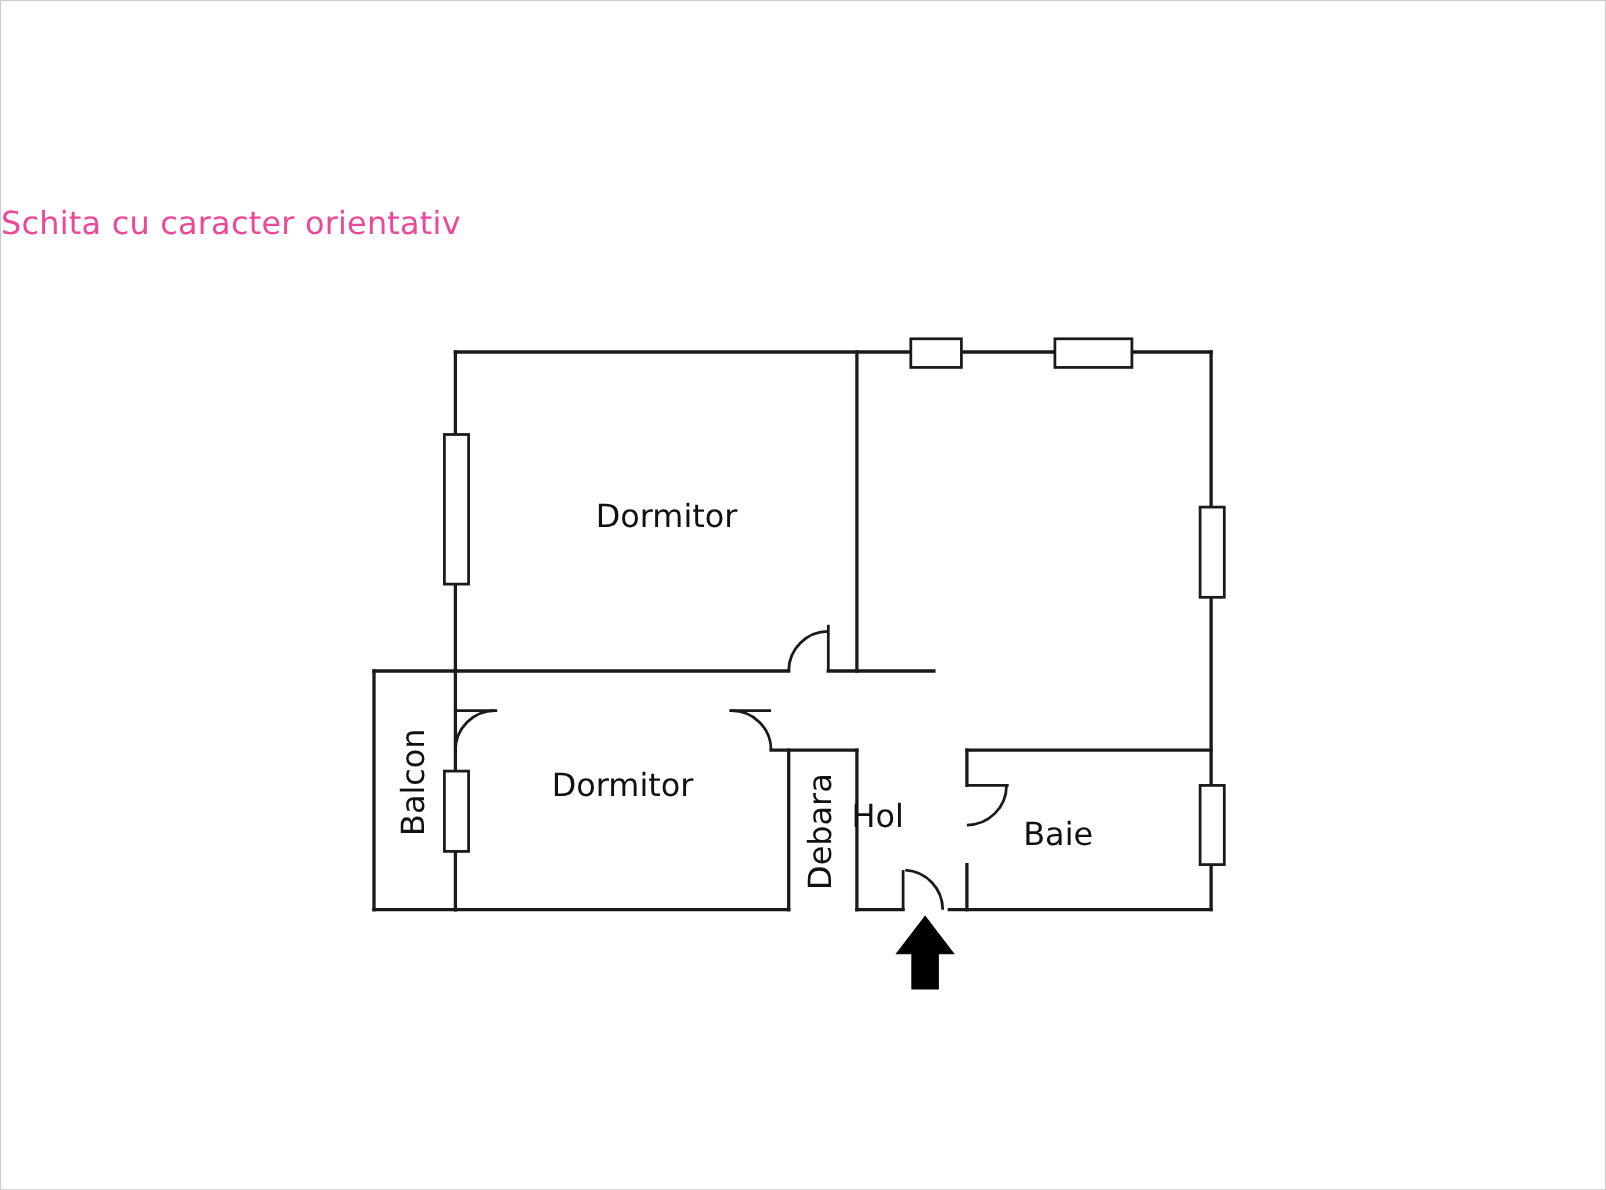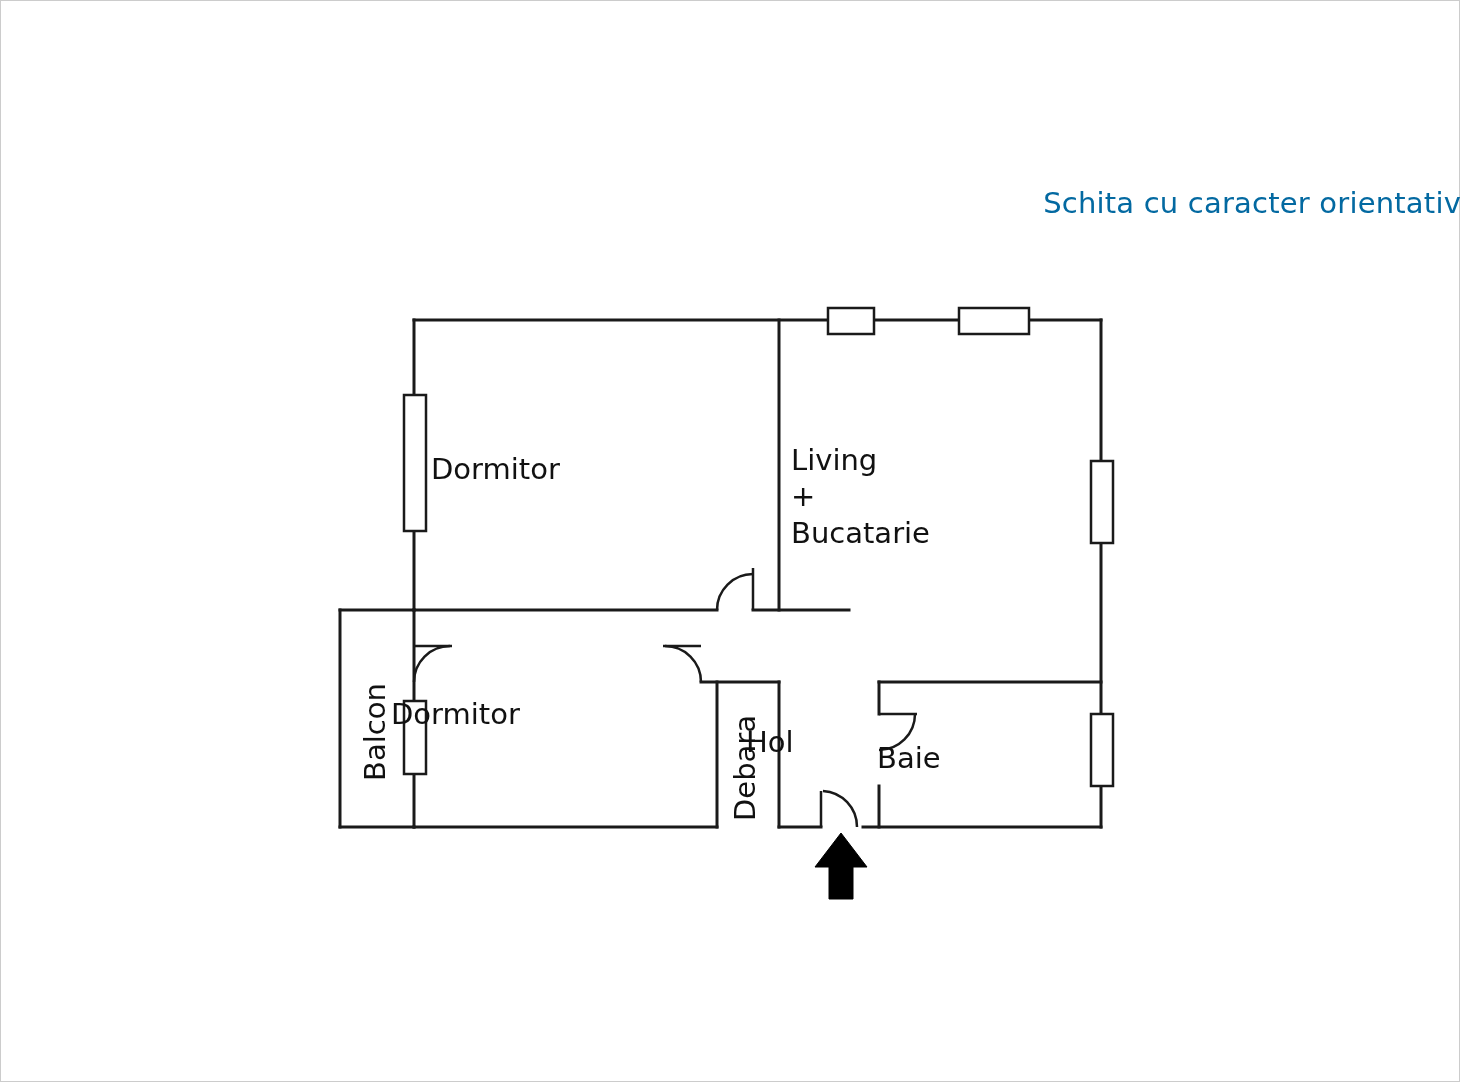--- a/index.html
+++ b/index.html
@@ -25,42 +25,43 @@
   }
   #plan-svg {
     position: absolute;
     left: 0; top: 0;
   }
   .plan-title {
     position: absolute;
     left: 0;
     top: 185px;
     width: 1460px;
-    text-align: right;
+    text-align: left;
     font-size: 29px;
-    color: #0369a1;
+    color: #ec4899;
     letter-spacing: 0.2px;
     white-space: nowrap;
   }
   .room-label {
     position: absolute;
     font-size: 29px;
     color: #111111;
     white-space: nowrap;
+    text-align: center;
     line-height: 1.25;
   }
   .room-label.vertical {
     writing-mode: vertical-rl;
     transform: rotate(180deg);
     transform-origin: center;
   }
   #label-dormitor-1 { left: 430px; top: 450px; width: 350px; }
   #label-dormitor-2 { left: 390px; top: 695px; width: 350px; }
   #label-living     { left: 790px; top: 441px; width: 320px; }
-  #label-hol        { left: 745px; top: 723px; width: 170px; }
+  #label-hol        { left: 712px; top: 723px; width: 170px; }
   #label-baie       { left: 876px; top: 739px; width: 170px; }
   #label-balcon     { left: 356px; top: 640px; height: 140px; width: 34px; }
   #label-debara     { left: 726px; top: 690px; height: 130px; width: 34px; }
 </style>
 </head>
 <body>
 
 <div id="page">
 
   <div class="plan-title">Schita cu caracter orientativ</div>
@@ -138,24 +139,19 @@
     </g>
 
     <g>
       <polygon points="840,832 866,866 852,866 852,898 828,898 828,866 814,866" fill="#000000" stroke="#000000" stroke-width="1"></polygon>
     </g>
   </svg>
 
   <div class="room-label" id="label-dormitor-1">Dormitor</div>
   <div class="room-label" id="label-dormitor-2">Dormitor</div>
 
-  <div class="room-label" id="label-living">
-    <div>Living</div>
-    <div>+</div>
-    <div>Bucatarie</div>
-  </div>
 
   <div class="room-label" id="label-hol">Hol</div>
   <div class="room-label" id="label-baie">Baie</div>
   <div class="room-label vertical" id="label-balcon">Balcon</div>
   <div class="room-label vertical" id="label-debara">Debara</div>
 
 </div>
 
 </body></html>

